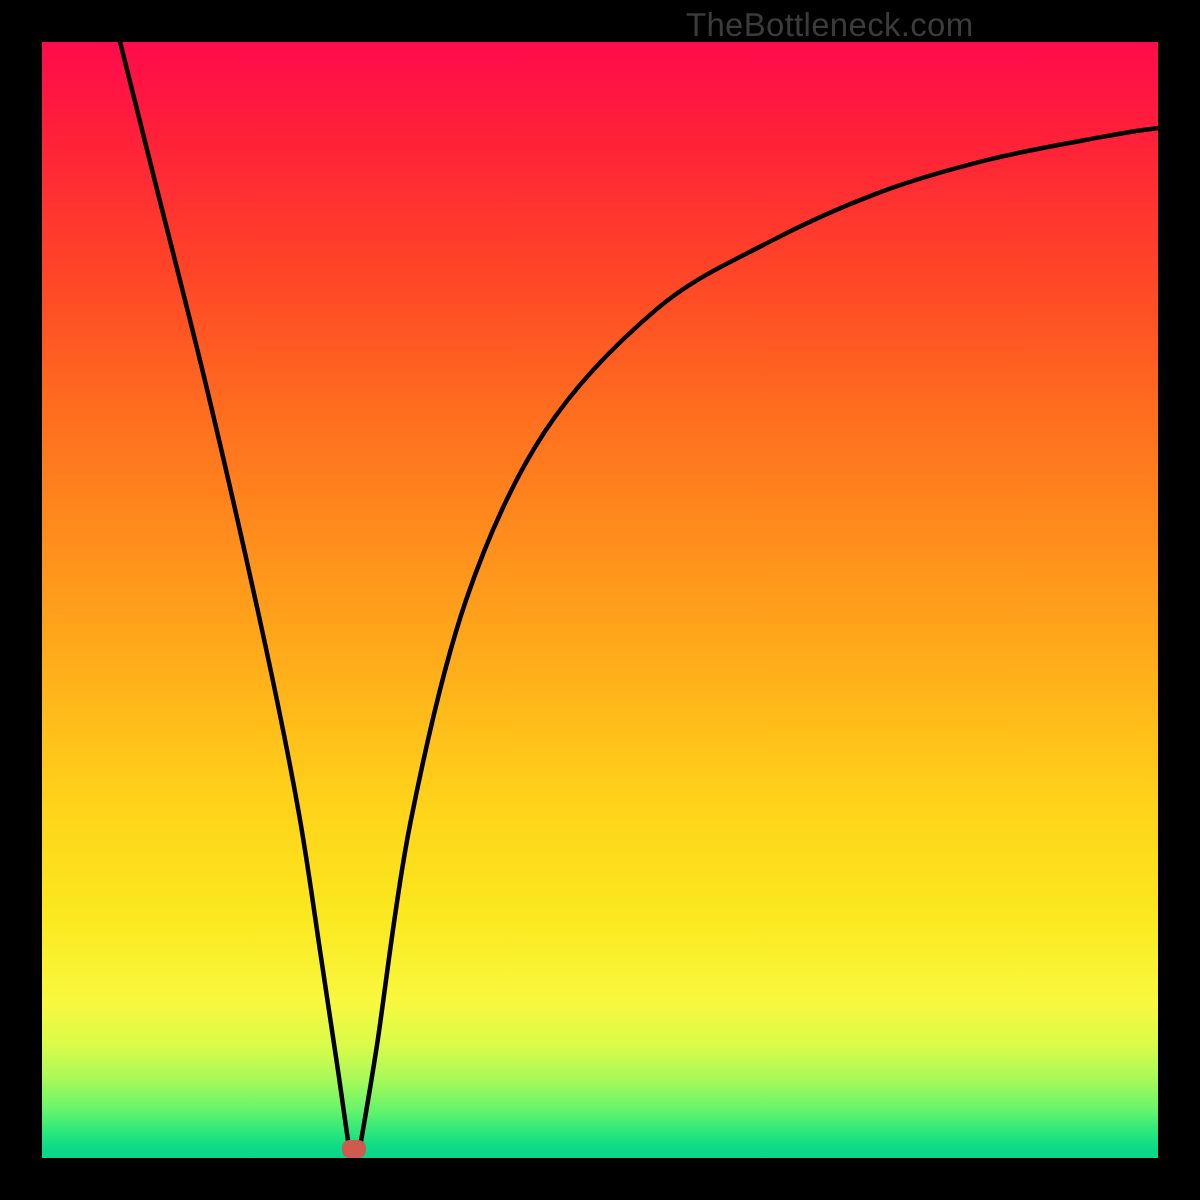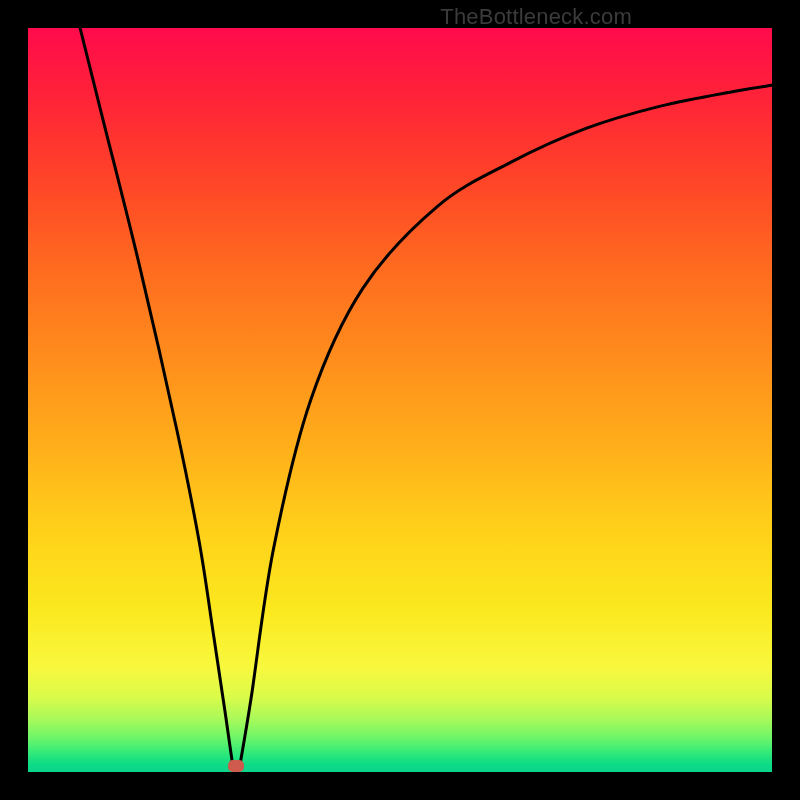--- a/index.html
+++ b/index.html
@@ -9,20 +9,21 @@
     height: 800px;
     background: #000;
     font-family: Arial, Helvetica, sans-serif;
     overflow: hidden;
   }
   .frame {
     position: relative;
     width: 640px;
     height: 800px;
     background: #000;
+    padding-left: 17px;
   }
   .plot-area {
     position: absolute;
     left: 28px;
     top: 28px;
     width: 744px;
     height: 744px;
     background: linear-gradient(to bottom,
       #ff0b4c 0%,
       #ff1f3a 8%,

